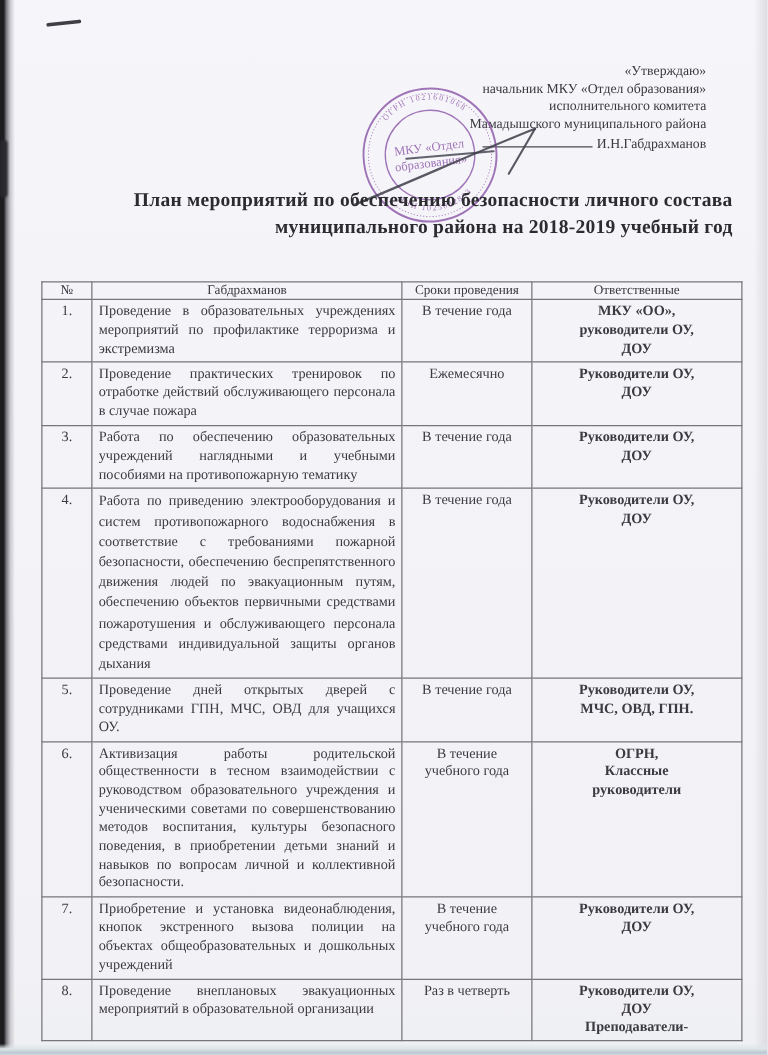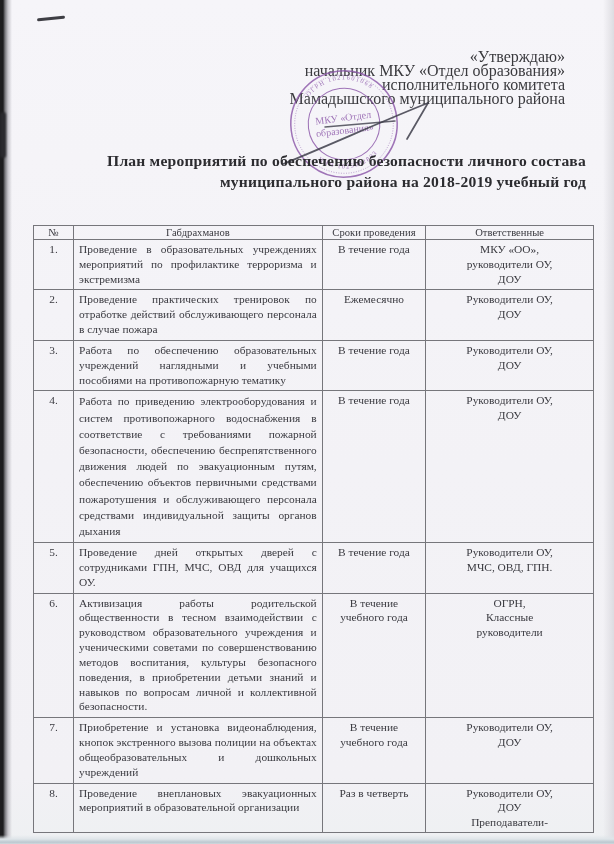--- a/index.html
+++ b/index.html
@@ -10,56 +10,57 @@
   .edge-left{position:absolute;left:0;top:0;width:12px;height:844px;
       background:linear-gradient(90deg,#1d1d1f 0,#1d1d1f 3px,#77777c 5px,#c6c5cb 8px,rgba(244,243,247,0) 12px);}
   .edge-left-blot{position:absolute;left:0;top:112px;width:6px;height:46px;background:#2a2a2e;border-radius:3px;filter:blur(1px);}
   .edge-bottom{position:absolute;left:0;bottom:0;width:614px;height:9px;
       background:linear-gradient(180deg,rgba(238,241,243,0) 0,#dfe5e9 45%,#bcc8d0 80%,#cfd8dd 100%);}
   .edge-right{position:absolute;right:0;top:0;width:11px;height:844px;
       background:linear-gradient(270deg,#dddce1 0,rgba(244,243,247,0) 100%);}
   .pen-mark{position:absolute;left:37px;top:17px;width:28px;height:2.6px;background:#3e3e44;
       transform:rotate(-6deg);border-radius:2px;}
   
-  .approval{position:absolute;top:50px;right:49px;text-align:right;font-size:16px;line-height:14px;color:#3a3a3e;}
+  .approval{position:absolute;top:50px;right:49px;text-align:right;font-size:11px;line-height:14px;color:#3a3a3e;}
   .sig-line{display:inline-block;width:88px;border-bottom:1px solid #4a4a50;height:11px;margin-right:3px;}
   
   .stamp{position:absolute;left:286px;top:66px;width:116px;height:116px;transform:rotate(-7deg);opacity:.8;}
   
   .strokes{position:absolute;left:0;top:0;width:614px;height:844px;pointer-events:none;}
   
   .doc-title{position:absolute;top:151px;left:28px;width:558px;text-align:right;font-weight:bold;
       font-size:15.6px;line-height:20.5px;color:#2c2c30;letter-spacing:.2px;}
   
   .plan-table{position:absolute;top:225px;left:33px;width:561px;border-collapse:collapse;color:#3a3a40;}
   .plan-table th,.plan-table td{border:1px solid #76767b;vertical-align:top;}
   .plan-table th{font-weight:normal;font-size:10.6px;line-height:13px;padding:0 2px;text-align:center;}
   .plan-table td{font-size:11.4px;line-height:1.3;}
   td.c-num{width:40px;text-align:center;padding-top:2px;}
   td.c-act{width:253px;text-align:justify;padding:2px 5px 3px 5px;}
   td.c-dates{width:103px;text-align:center;white-space:pre-line;padding:2px 2px;}
-  td.c-resp{width:173px;text-align:center;white-space:pre-line;padding:2px 2px;}
+  td.c-resp{width:173px;text-align:center;white-space:pre-line;padding:2px 2px;font-weight:bold;}
   tr.spaced td.c-act{line-height:1.42;}
 </style>
 </head>
 <body>
 
 <div class="page">
 
   <div class="edge-left"></div>
   <div class="edge-left-blot"></div>
   <div class="edge-right"></div>
   <div class="edge-bottom"></div>
   <div class="pen-mark"></div>
 
   <div class="approval">
     <div>«Утверждаю»</div>
     <div>начальник МКУ «Отдел образования»</div>
     <div>исполнительного комитета</div>
     <div>Мамадышского муниципального района</div>
+    <div><span class="sig-line"></span><span>И.Н.Габдрахманов</span></div>
   </div>
 
   <svg class="stamp" viewBox="0 0 120 120">
     <defs>
       <path id="arcTop" d="M 14,60 A 46,46 0 0 1 106,60"></path>
       <path id="arcBottom" d="M 14,60 A 46,46 0 0 0 106,60"></path>
     </defs>
     <circle cx="60" cy="60" r="55" fill="none" stroke="#8a55a8" stroke-width="1.6"></circle>
     <circle cx="60" cy="60" r="51" fill="none" stroke="#8a55a8" stroke-width="0.8" stroke-dasharray="1,1.6" opacity=".85"></circle>
     <circle cx="60" cy="60" r="37" fill="none" stroke="#8a55a8" stroke-width="1.1"></circle>

